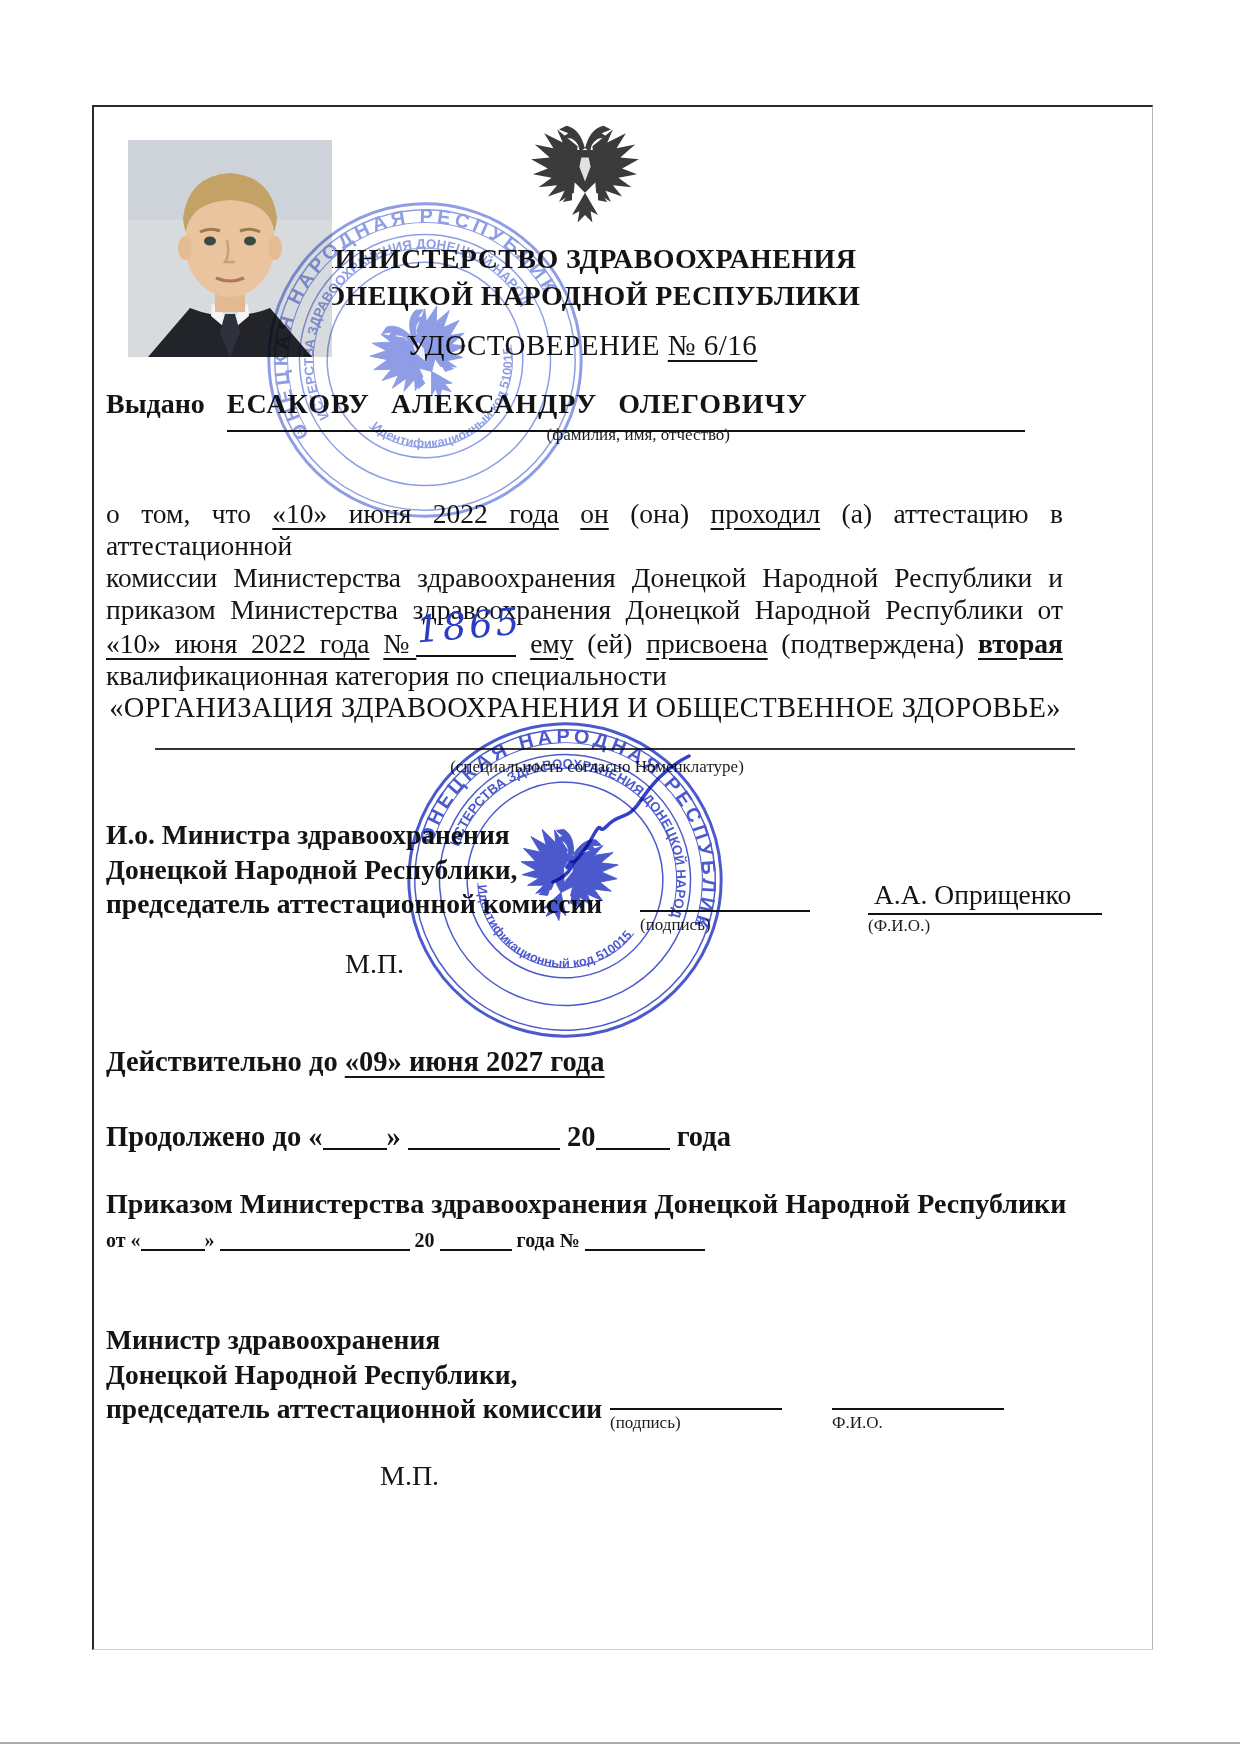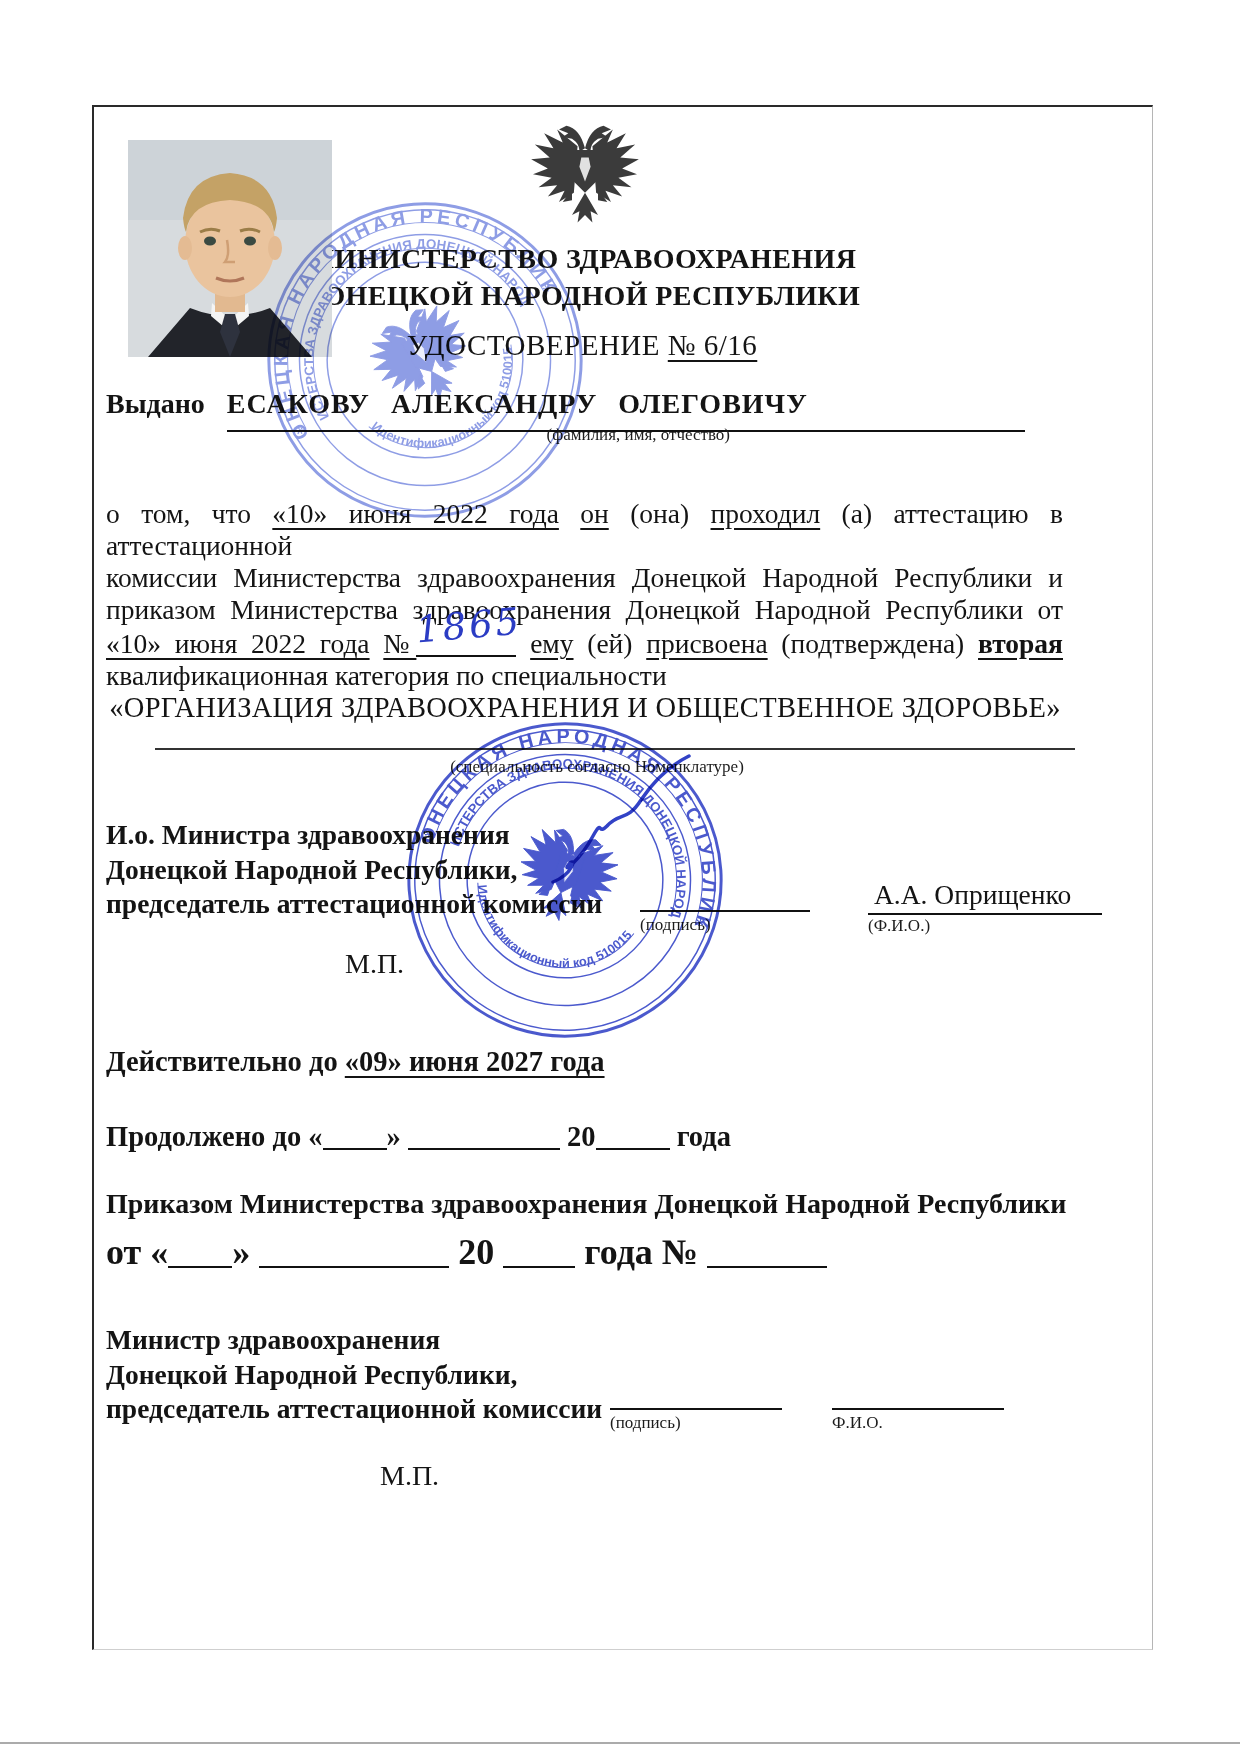--- a/index.html
+++ b/index.html
@@ -41,21 +41,21 @@
   .sig1-line{left:640px;top:910px;width:170px;}
   .sig1-cap{left:640px;top:915px;width:170px;}
   .sig1-name{position:absolute;left:868px;top:879px;width:228px;font-size:27.5px;font-weight:400;
              border-bottom:2px solid #111;padding:0 0 2px 6px;}
   .sig1-fio{left:868px;top:916px;width:228px;}
   .mp1{position:absolute;left:345px;top:948px;font-size:28px;}
   .mp2{position:absolute;left:380px;top:1460px;font-size:28px;}
   .validity{position:absolute;left:106px;top:1046px;font-size:28.5px;font-weight:700;}
   .prolong{position:absolute;left:106px;top:1118px;font-size:28.5px;font-weight:700;}
   .orderl1{position:absolute;left:106px;top:1188px;font-size:28px;font-weight:700;}
-  .orderl2{position:absolute;left:106px;top:1228px;font-size:36px;font-weight:700;}
+  .orderl2{position:absolute;left:106px;top:1228px;font-size:20px;font-weight:700;}
   .sig2-line1{left:610px;top:1408px;width:172px;}
   .sig2-cap1{left:610px;top:1413px;width:172px;}
   .sig2-line2{left:832px;top:1408px;width:172px;}
   .sig2-cap2{left:832px;top:1413px;width:172px;}
   .stamp{position:absolute;mix-blend-mode:multiply;z-index:5;pointer-events:none;}
   .stamp1{left:257px;top:192px;width:336px;height:336px;opacity:.58;}
   .stamp2{left:397px;top:712px;width:336px;height:336px;opacity:.85;}
   .signature{position:absolute;left:545px;top:752px;width:150px;height:150px;z-index:6;
              mix-blend-mode:multiply;}
   .scanline{position:absolute;left:0;top:1742px;width:1240px;height:2px;background:#ababab;}

